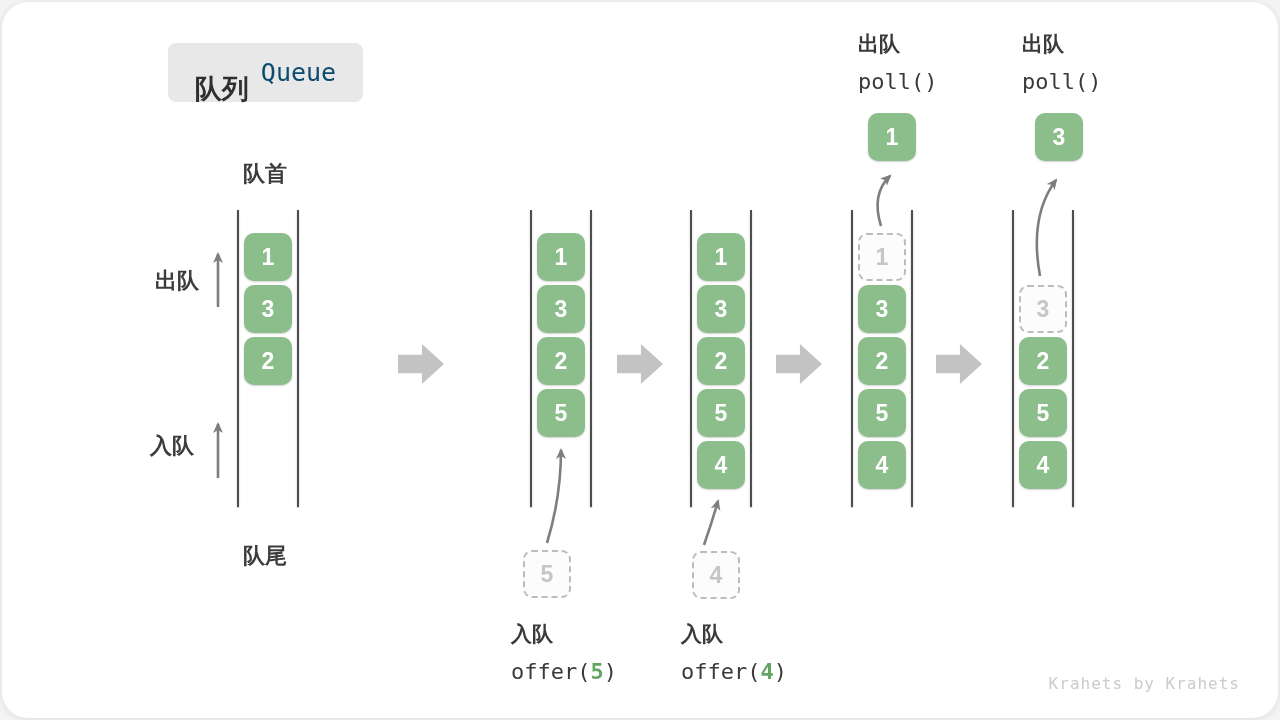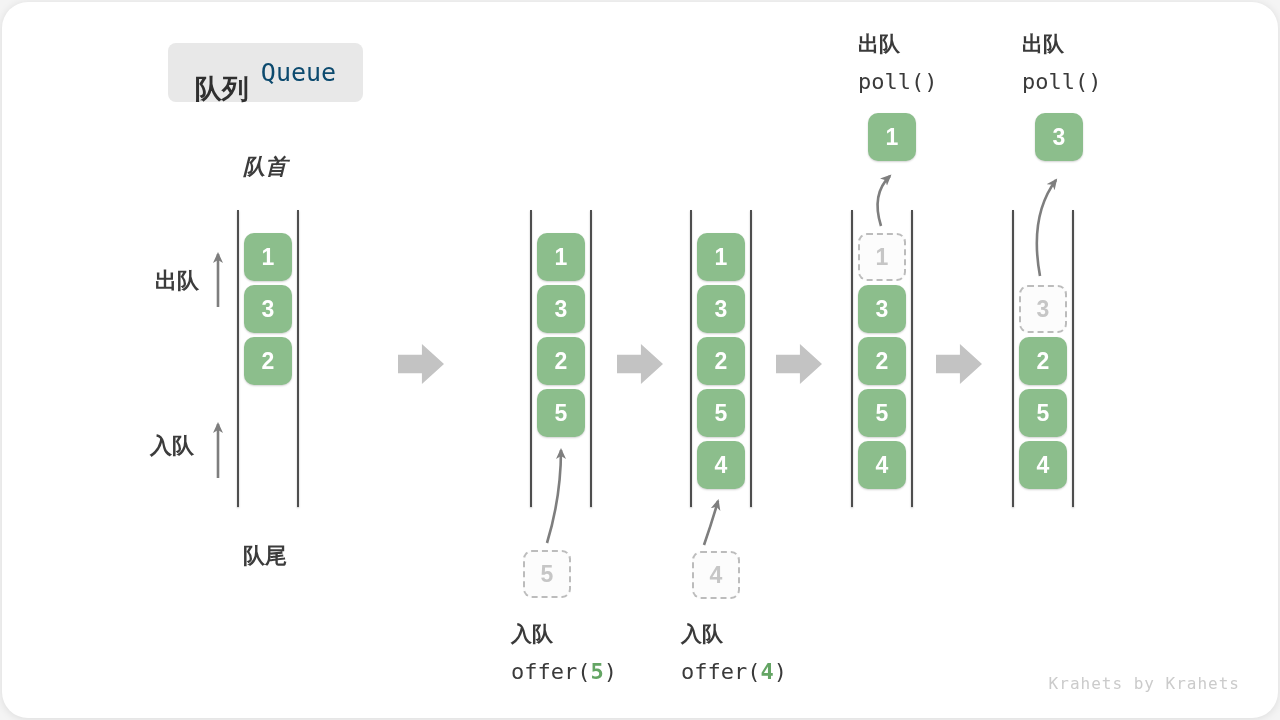--- a/index.html
+++ b/index.html
@@ -68,21 +68,21 @@
 </head>
 <body>
 
 <div class="card"></div>
 
 <div class="badge">
   <span class="zh">队列</span>
   <span class="en">Queue</span>
 </div>
 
-<div class="cn-label abs" style="left:243px;top:152px;font-style:italic;">队首</div>
+<div class="cn-label abs" style="left:243px;top:159px;">队首</div>
 <div class="cn-label abs" style="left:243px;top:541px;">队尾</div>
 <div class="cn-label abs" style="left:155px;top:266px;">出队</div>
 <div class="cn-label abs" style="left:150px;top:431px;">入队</div>
 
 <div>
   <div>
       <div class="channel-line" style="left: 237px;"></div>
       <div class="channel-line" style="left: 297px;"></div>
       <div class="box filled" style="left: 244px; top: 233px;">1</div>
       <div class="box filled" style="left: 244px; top: 285px;">3</div>

